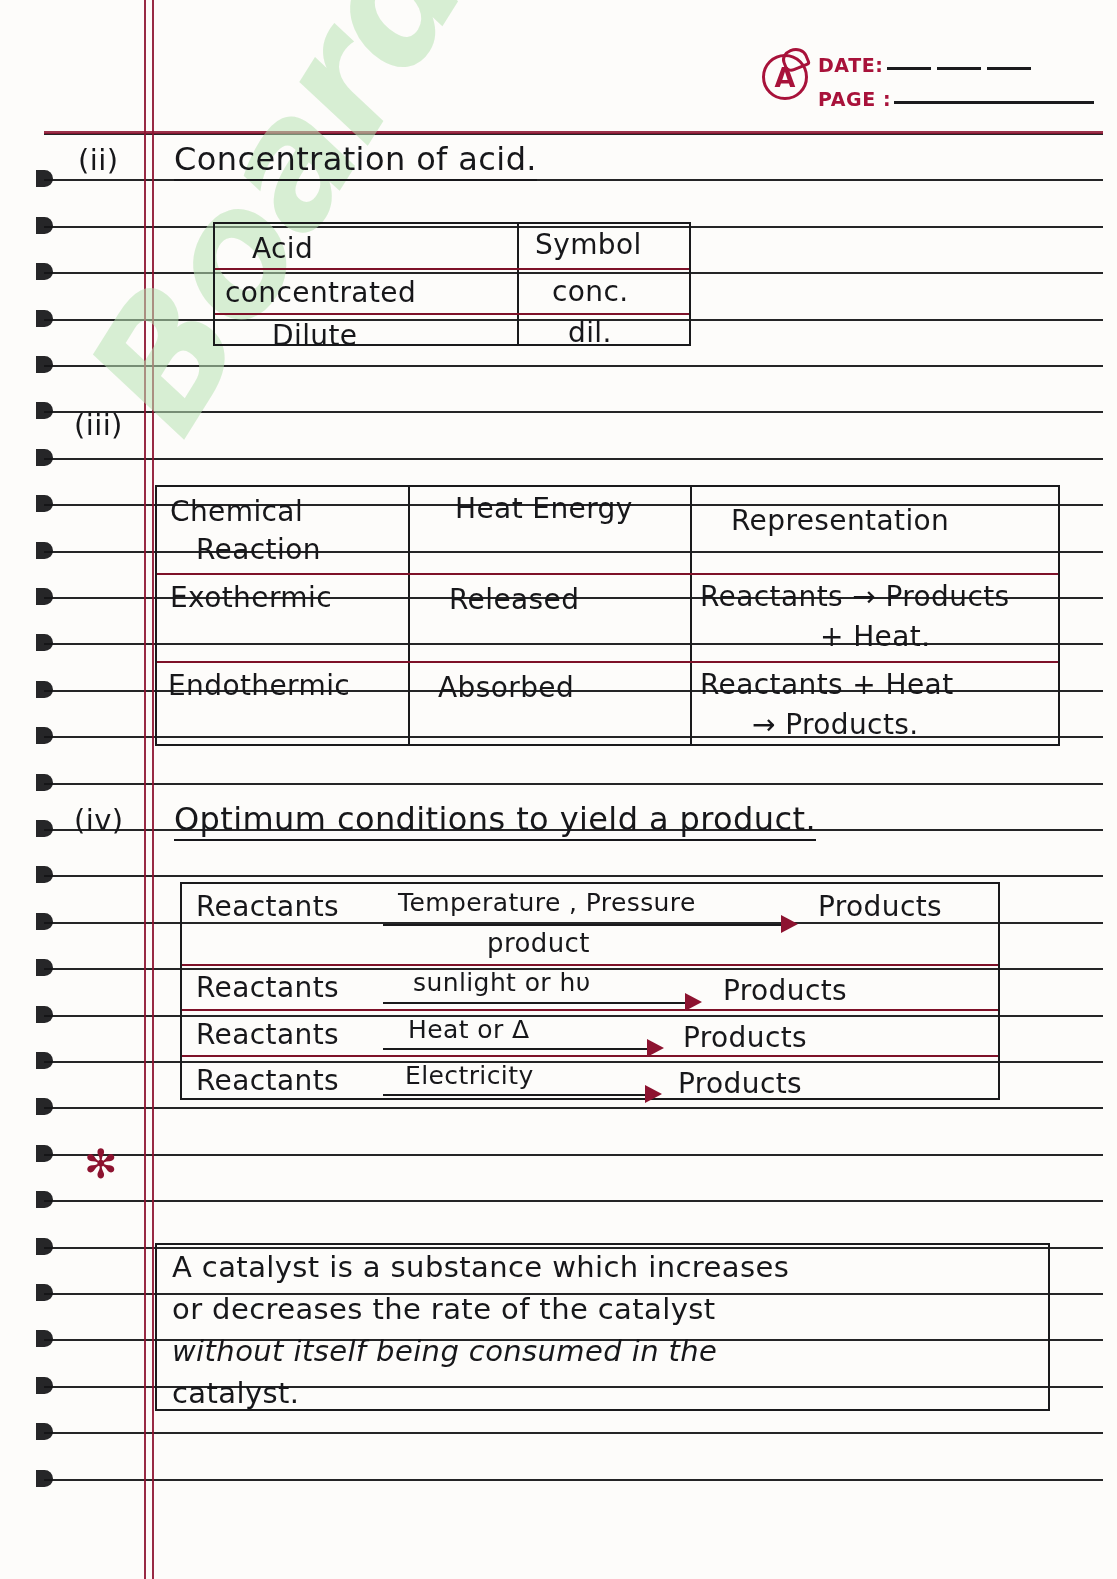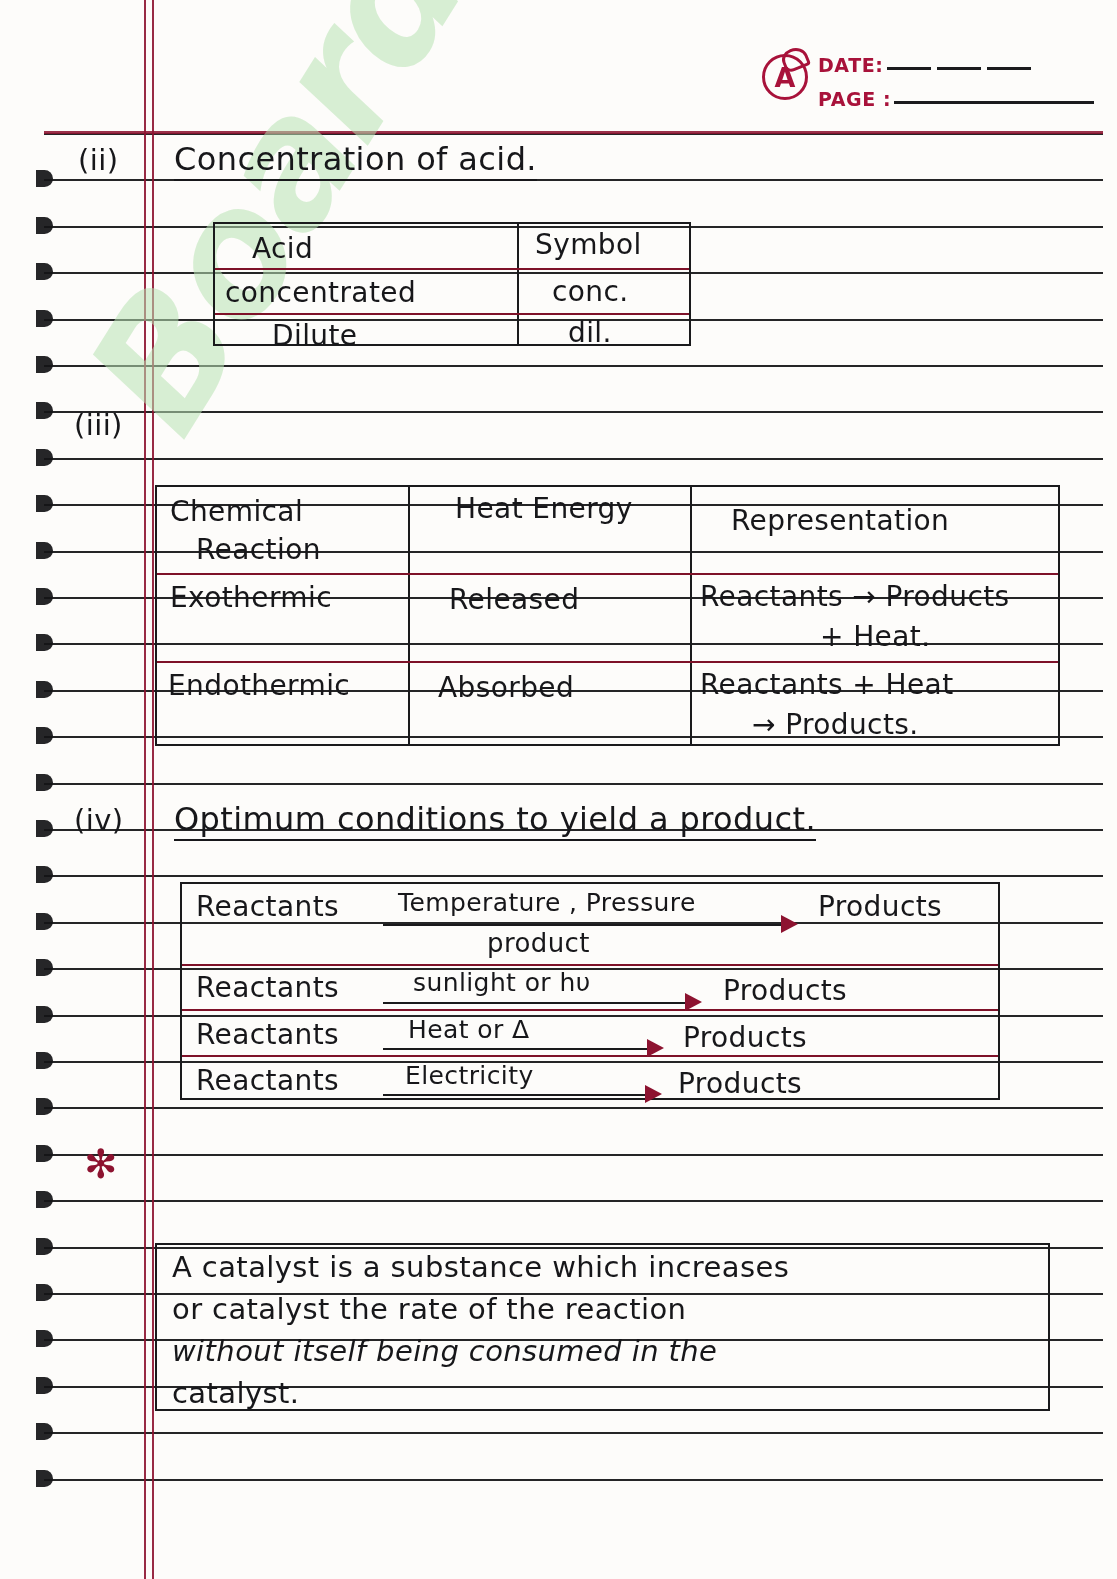--- a/index.html
+++ b/index.html
@@ -314,17 +314,17 @@
   <div class="hw cell" style="left:196px;top:1064px;">Reactants</div>
   <div class="hw over-label" style="left:405px;top:1061px;">Electricity</div>
   <div class="arrow-line" style="left:383px;top:1094px;width:264px;"></div>
   <div class="arrow-head" style="left:645px;top:1085px;"></div>
   <div class="hw cell" style="left:678px;top:1067px;">Products</div>
 
   <div class="asterisk" style="left:84px;top:1144px;">✻</div>
 
   <div class="box" style="left:155px;top:1243px;width:895px;height:168px;"></div>
   <div class="hw defline" style="left:172px;top:1250px;">A catalyst is a substance which increases</div>
-  <div class="hw defline" style="left:172px;top:1292px;">or catalyst the rate of the reaction</div>
+  <div class="hw defline" style="left:172px;top:1292px;">or decreases the rate of the catalyst</div>
   <div class="hw defline" style="left:172px;top:1334px;font-style:italic;">without itself being consumed in the</div>
   <div class="hw defline" style="left:172px;top:1376px;">catalyst.</div>
 
 </div>
 
 </body></html>

